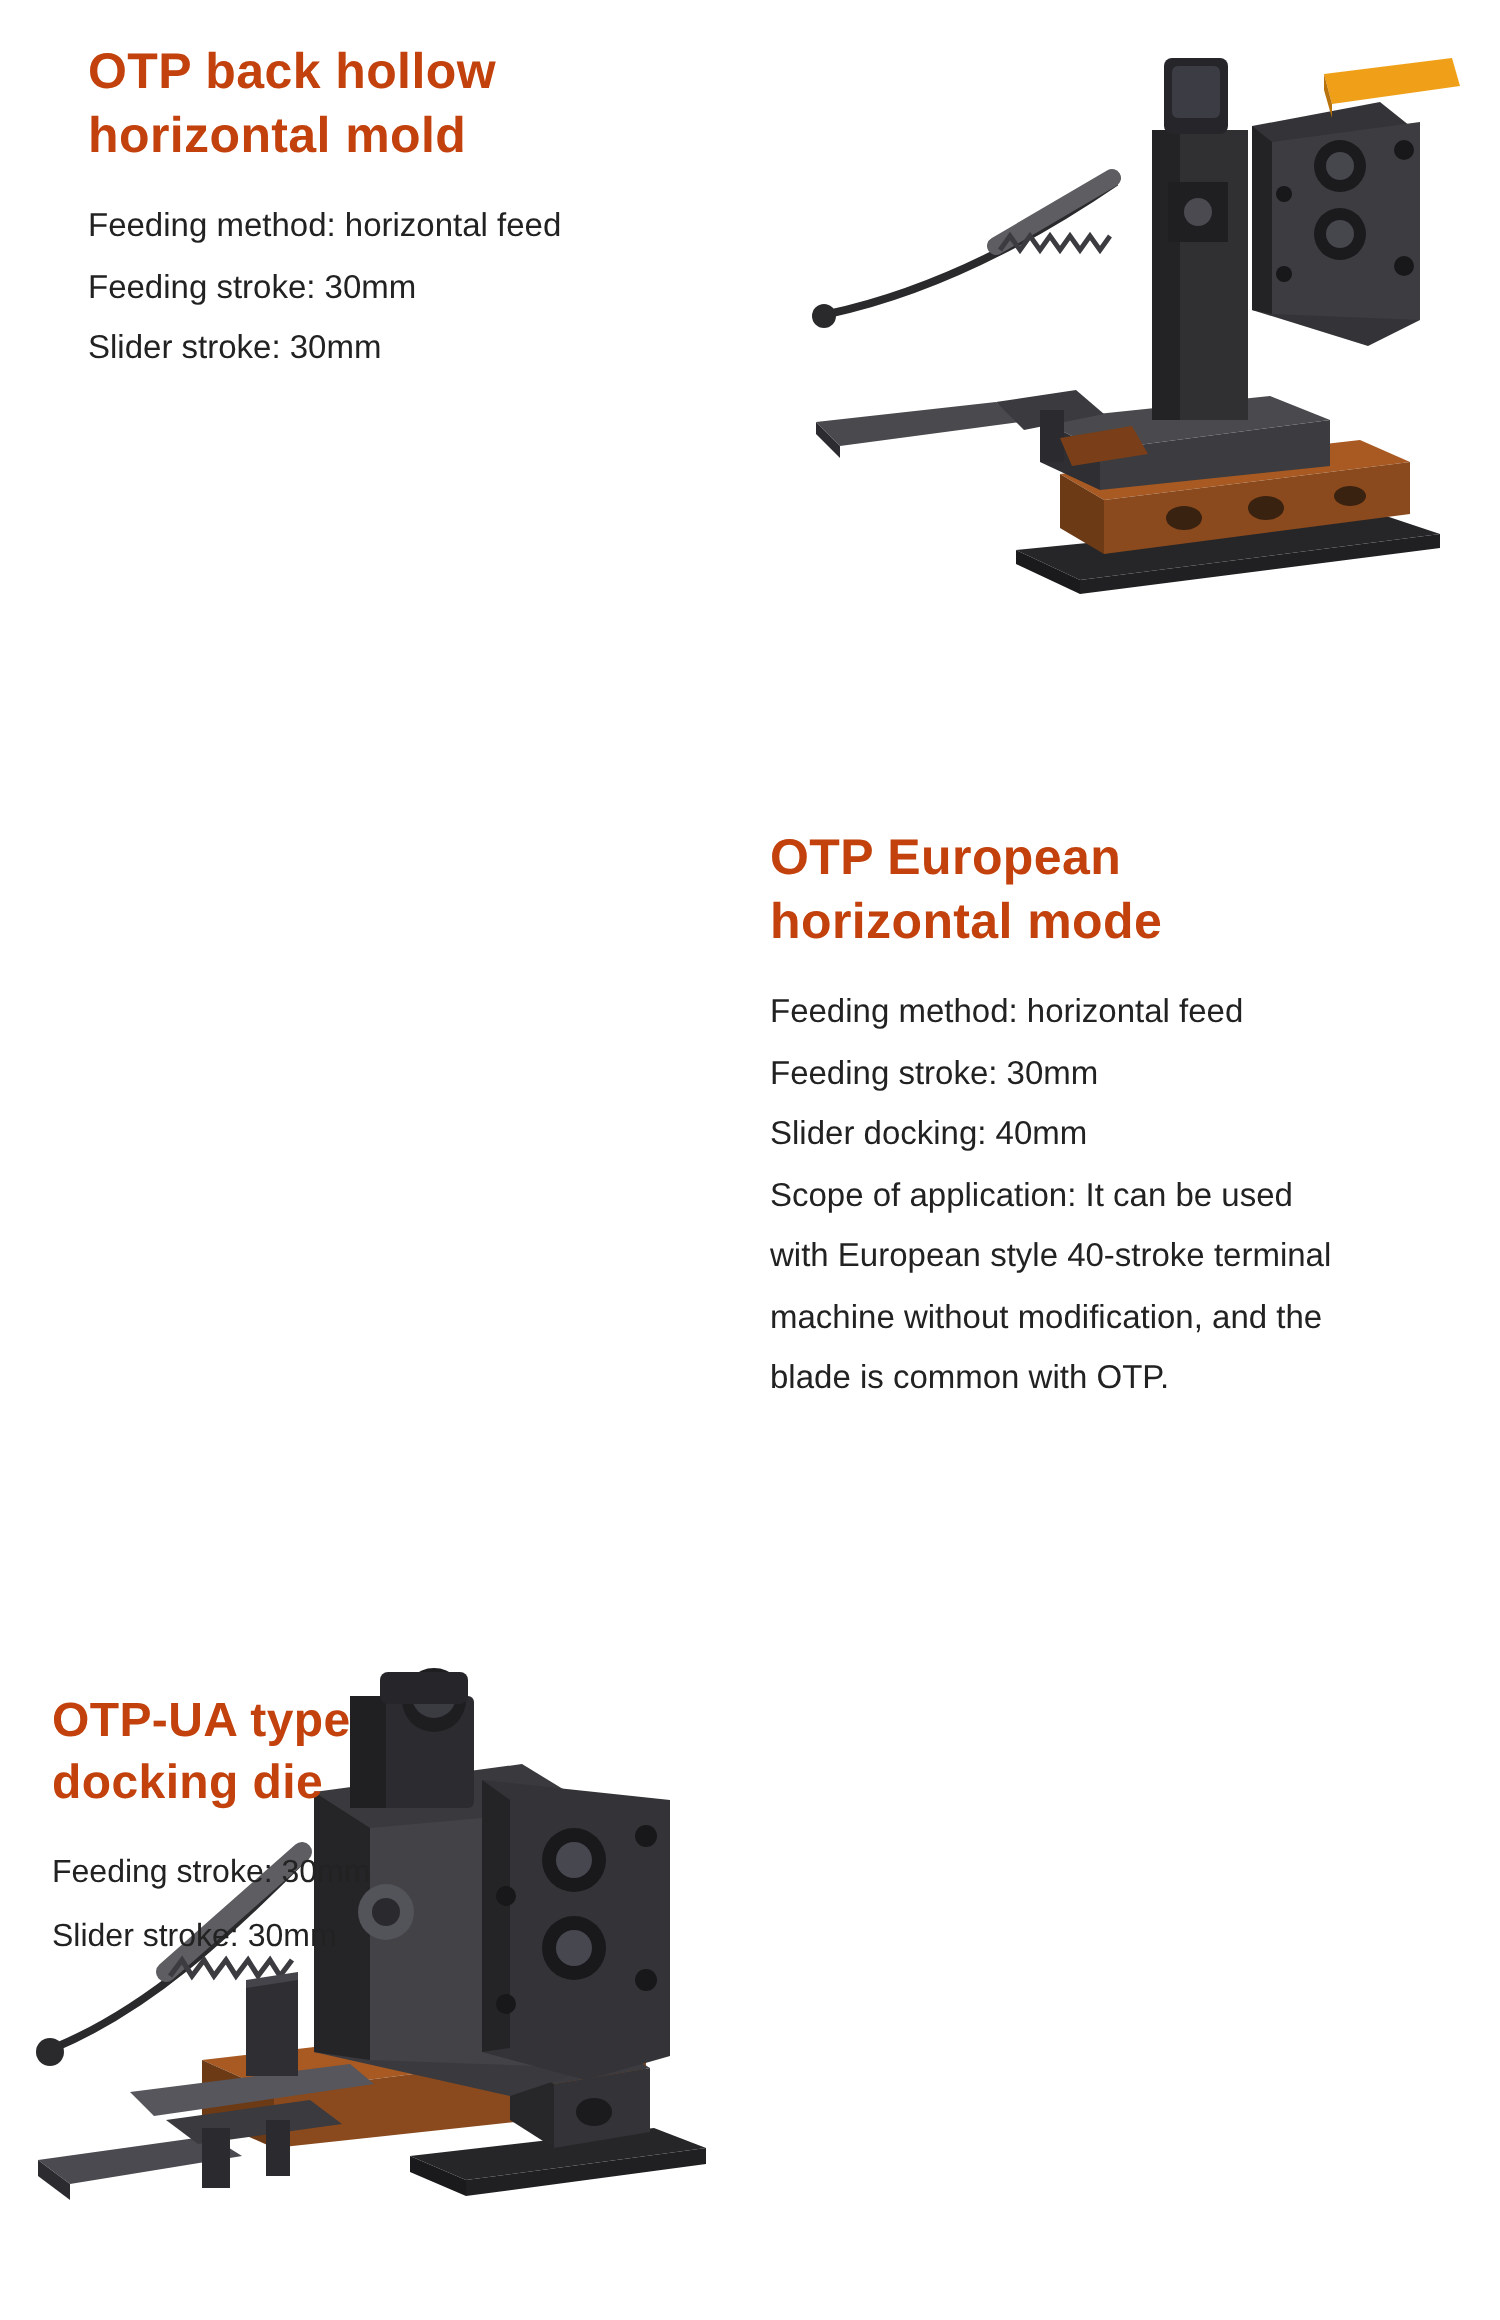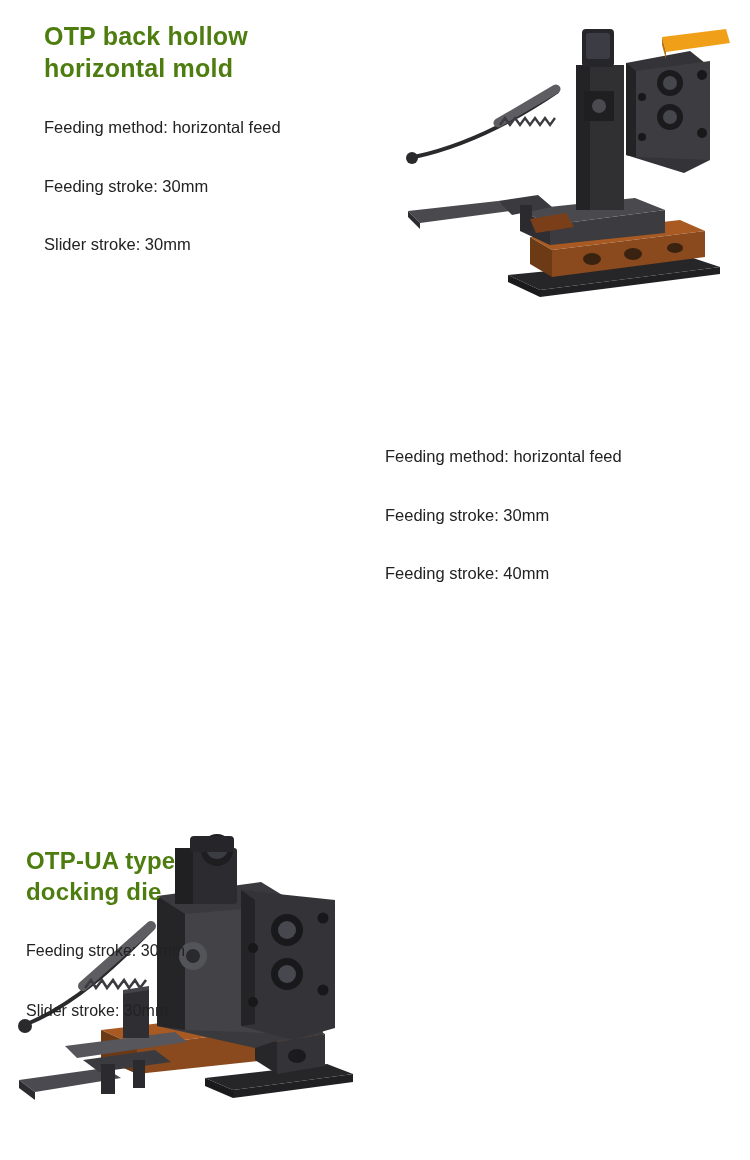--- a/index.html
+++ b/index.html
@@ -27,30 +27,29 @@
     width: 750px;
   }
   .sec-text {
     position: absolute;
   }
   .sec-title {
     font-size: 25px;
     font-weight: bold;
     line-height: 1.28;
     letter-spacing: 0.2px;
-    color: #4d7c0f;
+    color: #c2410c;
     margin: 0 0 14px 0;
     white-space: pre-line;
   }
   .sec-line {
     font-size: 16.5px;
     line-height: 1.85;
     color: #222222;
     white-space: pre-line;
-    margin-top: 28px;
   }
 
   
   #section-1 { top: 0; left: 0; height: 380px; }
   #section-1 .sec-text { left: 44px; top: 20px; width: 340px; }
   #section-1 .sec-title { font-size: 25px; }
 
   
   #section-2 { top: 380px; left: 0; height: 420px; }
   #section-2 .sec-text { left: 385px; top: 33px; width: 345px; }
@@ -137,23 +136,29 @@
 
         <polygon points="118,196 158,190 172,202 132,210" fill="#3a3a3f"></polygon>
         <rect x="140" y="200" width="12" height="26" fill="#2b2b2f"></rect>
         <polygon points="150,214 186,208 194,222 156,228" fill="#7a3f19"></polygon>
       </svg>
     </div>
   </div>
 
   <div class="section" id="section-2">
     <div class="sec-text">
+      <h2 class="sec-title">OTP European
+horizontal mode</h2>
       <div class="sec-line">Feeding method: horizontal feed</div>
       <div class="sec-line">Feeding stroke: 30mm</div>
-      <div class="sec-line">Feeding stroke: 40mm</div>
+      <div class="sec-line">Slider docking: 40mm</div>
+      <div class="sec-line">Scope of application: It can be used
+with European style 40-stroke terminal
+machine without modification, and the
+blade is common with OTP.</div>
     </div>
 
     <div class="illus" id="illus-2">
       <svg width="360" height="340" viewBox="0 0 360 340" xmlns="http://www.w3.org/2000/svg">
 
         <polygon points="200,300 322,286 348,296 228,312" fill="#262528"></polygon>
         <polygon points="200,300 228,312 228,320 200,308" fill="#1a191b"></polygon>
         <polygon points="228,312 348,296 348,304 228,320" fill="#201f22"></polygon>
 
         <polygon points="96,252 286,230 318,244 132,268" fill="#a85a22"></polygon>

